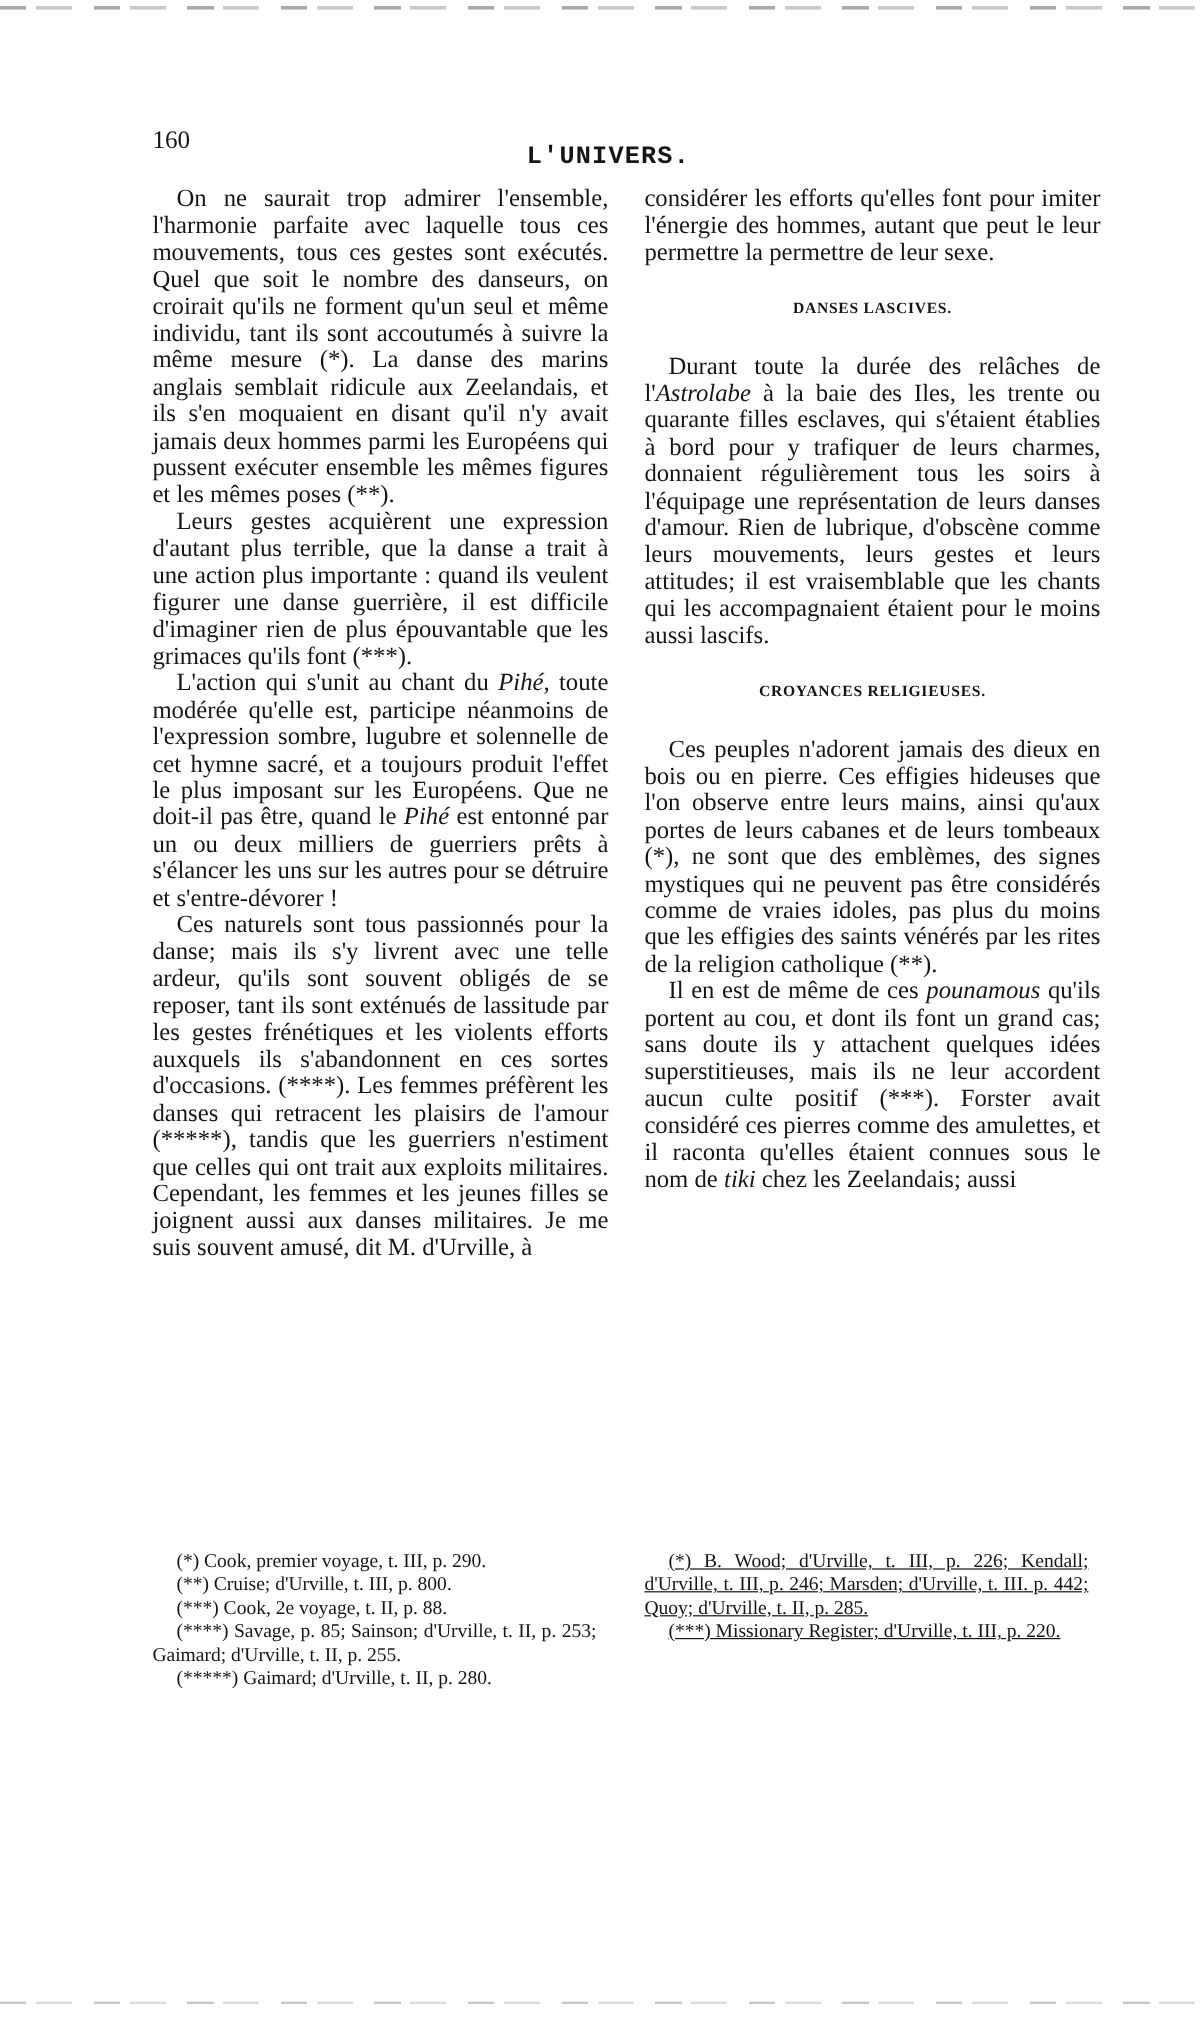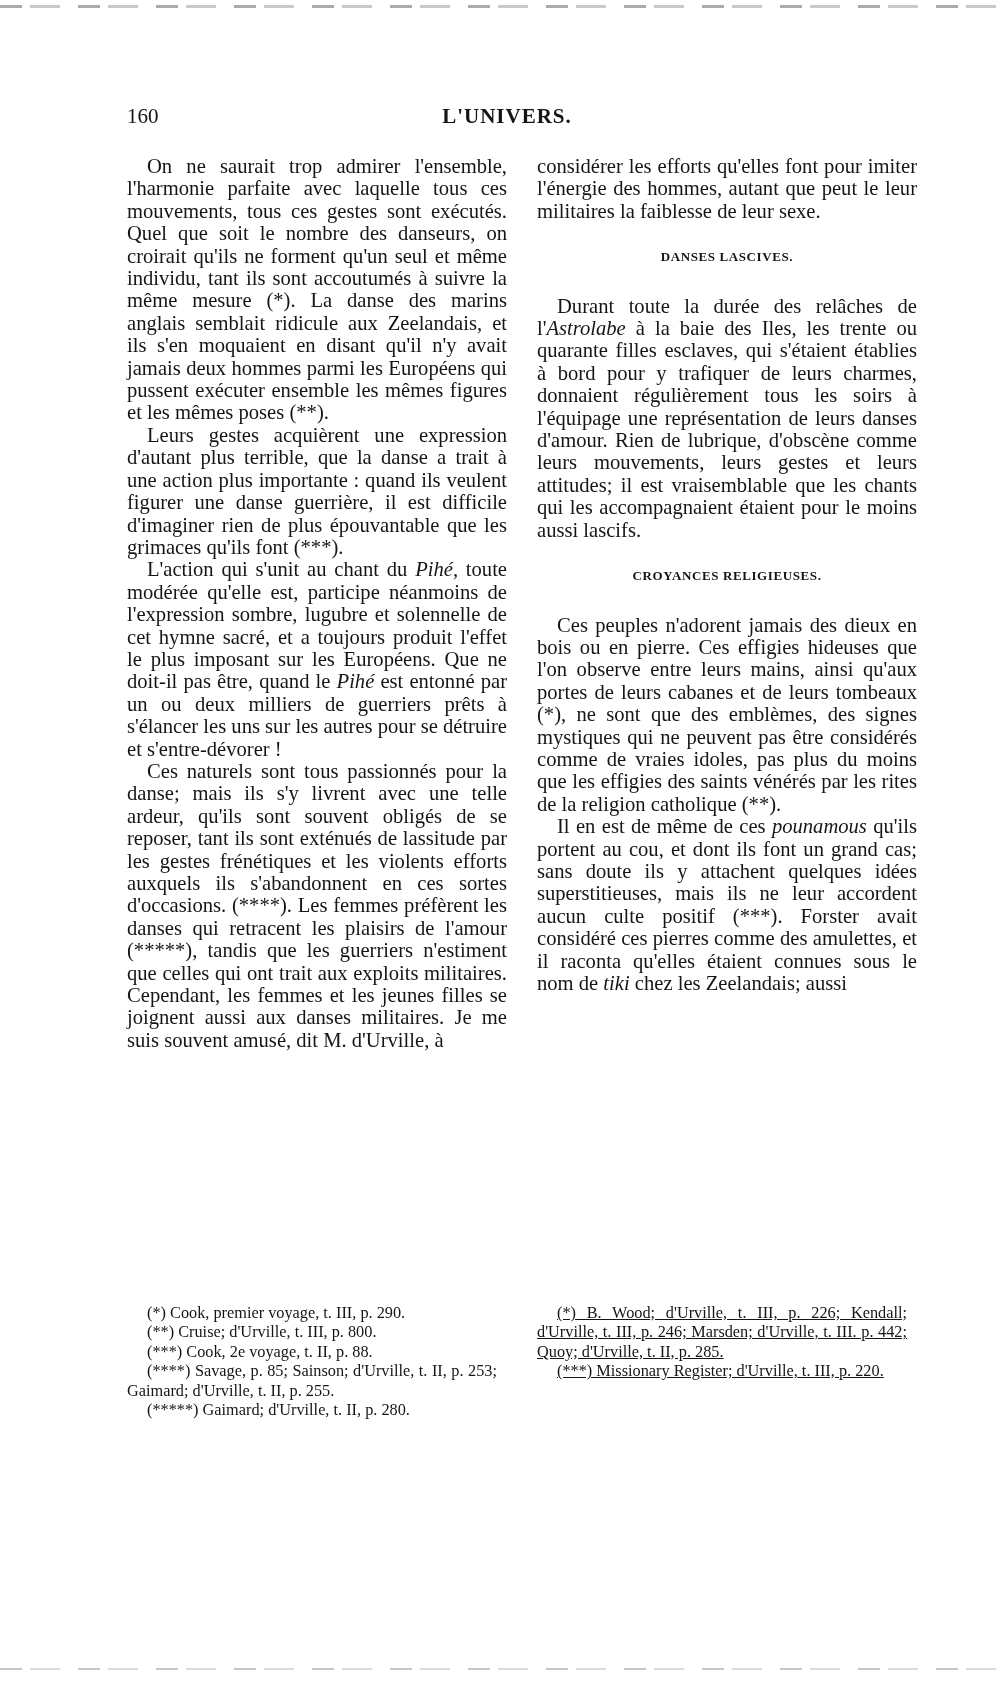--- a/index.html
+++ b/index.html
@@ -7,29 +7,29 @@
       width: 1000px; height: 1681px; position: relative; overflow: hidden;
       font-family: "DejaVu Serif", "Liberation Serif", serif;
       color: #151515;
     }
     .scan-edge { position: absolute; left: 0; width: 1000px; height: 3px; opacity: .45;
       background: repeating-linear-gradient(90deg, #444 0 22px, transparent 22px 30px, #888 30px 60px, transparent 60px 78px); }
     .scan-edge.top { top: 5px; }
     .scan-edge.bottom { top: 1668px; height: 2px; opacity: .3; }
     .running-head { position: absolute; top: 104px; left: 127px; width: 760px; height: 34px; }
     .page-number { position: absolute; left: 0; top: 0; font-weight: normal; font-size: 21px; font-family: "Liberation Serif", serif; }
-    .running-title { position: absolute; left: 0; right: 0; top: 0; text-align: center; font-size: 21px; letter-spacing: 1px; font-family: Liberation Serif, serif; font-weight: bold; }
+    .running-title { position: absolute; left: 0; right: 0; top: 16px; text-align: center; font-size: 21px; letter-spacing: 1px; font-family: Liberation Mono, monospace; font-weight: bold; }
     .col { position: absolute; top: 155px; width: 380px; font-family: "Liberation Serif", serif; font-size: 20.6px; line-height: 22.4px; text-align: justify; }
     .col.left { left: 127px; }
     .col.right { left: 537px; }
     .col p { margin: 0; text-indent: 0; }
     .col p.indent { text-indent: 20px; }
     .col p.cont { text-indent: 0; }
     .section-head { text-align: center; font-size: 13px; letter-spacing: .6px; margin: 24px 0 26px 0; font-family: "Liberation Serif", serif; }
-    .notes { position: absolute; font-family: "Liberation Serif", serif; font-size: 16.3px; line-height: 19.4px; width: 370px; text-align: justify; margin-top: 12px; }
+    .notes { position: absolute; font-family: "Liberation Serif", serif; font-size: 16.3px; line-height: 19.4px; width: 370px; text-align: justify; }
     .notes.left { left: 127px; top: 1291px; }
     .notes.right { left: 537px; top: 1291px; text-decoration: underline; }
     .notes p { margin: 0; text-indent: 20px; }
     i { font-style: italic; }
   </style>
 </head>
 <body>
 
 <div class="scan-edge top"></div>
 
@@ -39,21 +39,21 @@
 </header>
 
 <article class="col left">
   <p class="indent">On ne saurait trop admirer l'ensemble, l'harmonie parfaite avec laquelle tous ces mouvements, tous ces gestes sont exécutés. Quel que soit le nombre des danseurs, on croirait qu'ils ne forment qu'un seul et même individu, tant ils sont accoutumés à suivre la même mesure (*). La danse des marins anglais semblait ridicule aux Zeelandais, et ils s'en moquaient en disant qu'il n'y avait jamais deux hommes parmi les Européens qui pussent exécuter ensemble les mêmes figures et les mêmes poses (**).</p>
   <p class="indent">Leurs gestes acquièrent une expression d'autant plus terrible, que la danse a trait à une action plus importante : quand ils veulent figurer une danse guerrière, il est difficile d'imaginer rien de plus épouvantable que les grimaces qu'ils font (***).</p>
   <p class="indent"><span>L'action qui s'unit au chant du </span><i>Pihé,</i><span> toute modérée qu'elle est, participe néanmoins de l'expression sombre, lugubre et solennelle de cet hymne sacré, et a toujours produit l'effet le plus imposant sur les Européens. Que ne doit-il pas être, quand le </span><i>Pihé</i><span> est entonné par un ou deux milliers de guerriers prêts à s'élancer les uns sur les autres pour se détruire et s'entre-dévorer !</span></p>
   <p class="indent">Ces naturels sont tous passionnés pour la danse; mais ils s'y livrent avec une telle ardeur, qu'ils sont souvent obligés de se reposer, tant ils sont exténués de lassitude par les gestes frénétiques et les violents efforts auxquels ils s'abandonnent en ces sortes d'occasions. (****). Les femmes préfèrent les danses qui retracent les plaisirs de l'amour (*****), tandis que les guerriers n'estiment que celles qui ont trait aux exploits militaires. Cependant, les femmes et les jeunes filles se joignent aussi aux danses militaires. Je me suis souvent amusé, dit M. d'Urville, à</p>
 </article>
 
 <article class="col right">
-  <p class="cont">considérer les efforts qu'elles font pour imiter l'énergie des hommes, autant que peut le leur militaires la faiblesse de leur sexe.</p>
+  <p class="cont">considérer les efforts qu'elles font pour imiter l'énergie des hommes, autant que peut le leur permettre la permettre de leur sexe.</p>
 
   <h3 class="section-head">DANSES LASCIVES.</h3>
   <p class="indent"><span>Durant toute la durée des relâches de l'</span><i>Astrolabe</i><span> à la baie des Iles, les trente ou quarante filles esclaves, qui s'étaient établies à bord pour y trafiquer de leurs charmes, donnaient régulièrement tous les soirs à l'équipage une représentation de leurs danses d'amour. Rien de lubrique, d'obscène comme leurs mouvements, leurs gestes et leurs attitudes; il est vraisemblable que les chants qui les accompagnaient étaient pour le moins aussi lascifs.</span></p>
 
   <h3 class="section-head">CROYANCES RELIGIEUSES.</h3>
   <p class="indent">Ces peuples n'adorent jamais des dieux en bois ou en pierre. Ces effigies hideuses que l'on observe entre leurs mains, ainsi qu'aux portes de leurs cabanes et de leurs tombeaux (*), ne sont que des emblèmes, des signes mystiques qui ne peuvent pas être considérés comme de vraies idoles, pas plus du moins que les effigies des saints vénérés par les rites de la religion catholique (**).</p>
   <p class="indent"><span>Il en est de même de ces </span><i>pounamous</i><span> qu'ils portent au cou, et dont ils font un grand cas; sans doute ils y attachent quelques idées superstitieuses, mais ils ne leur accordent aucun culte positif (***). Forster avait considéré ces pierres comme des amulettes, et il raconta qu'elles étaient connues sous le nom de </span><i>tiki</i><span> chez les Zeelandais; aussi</span></p>
 </article>
 
 <section class="notes left">

